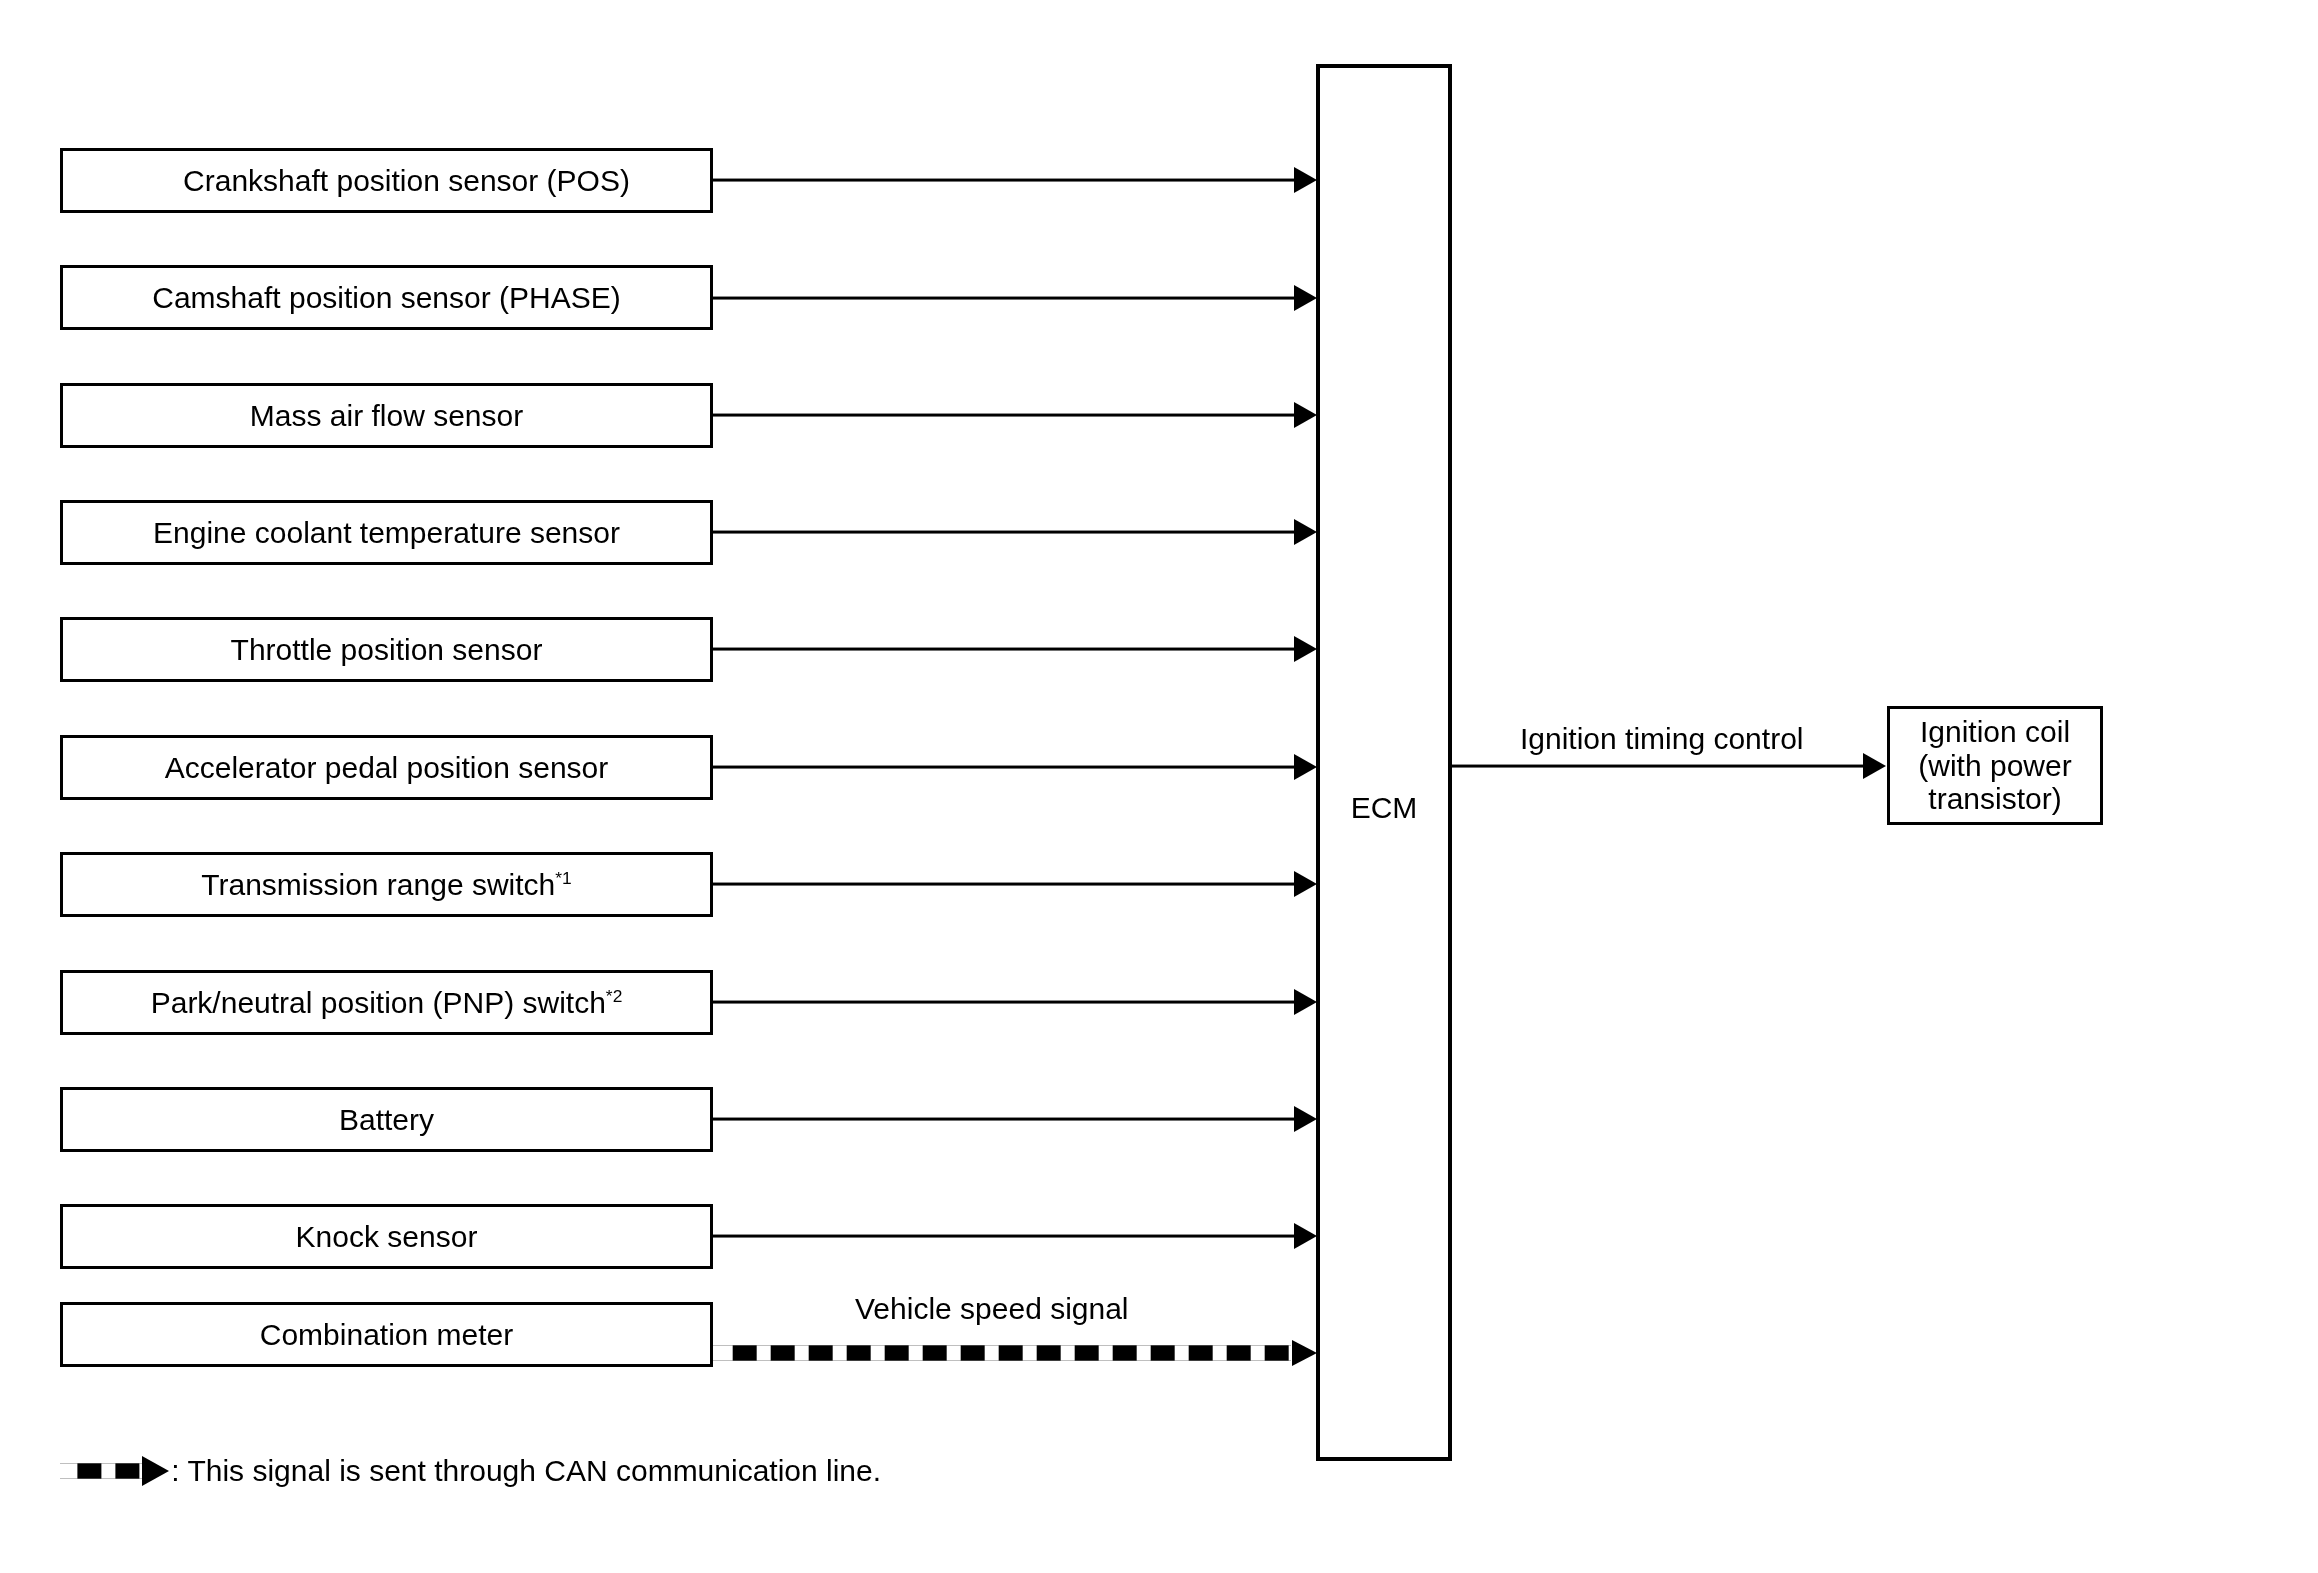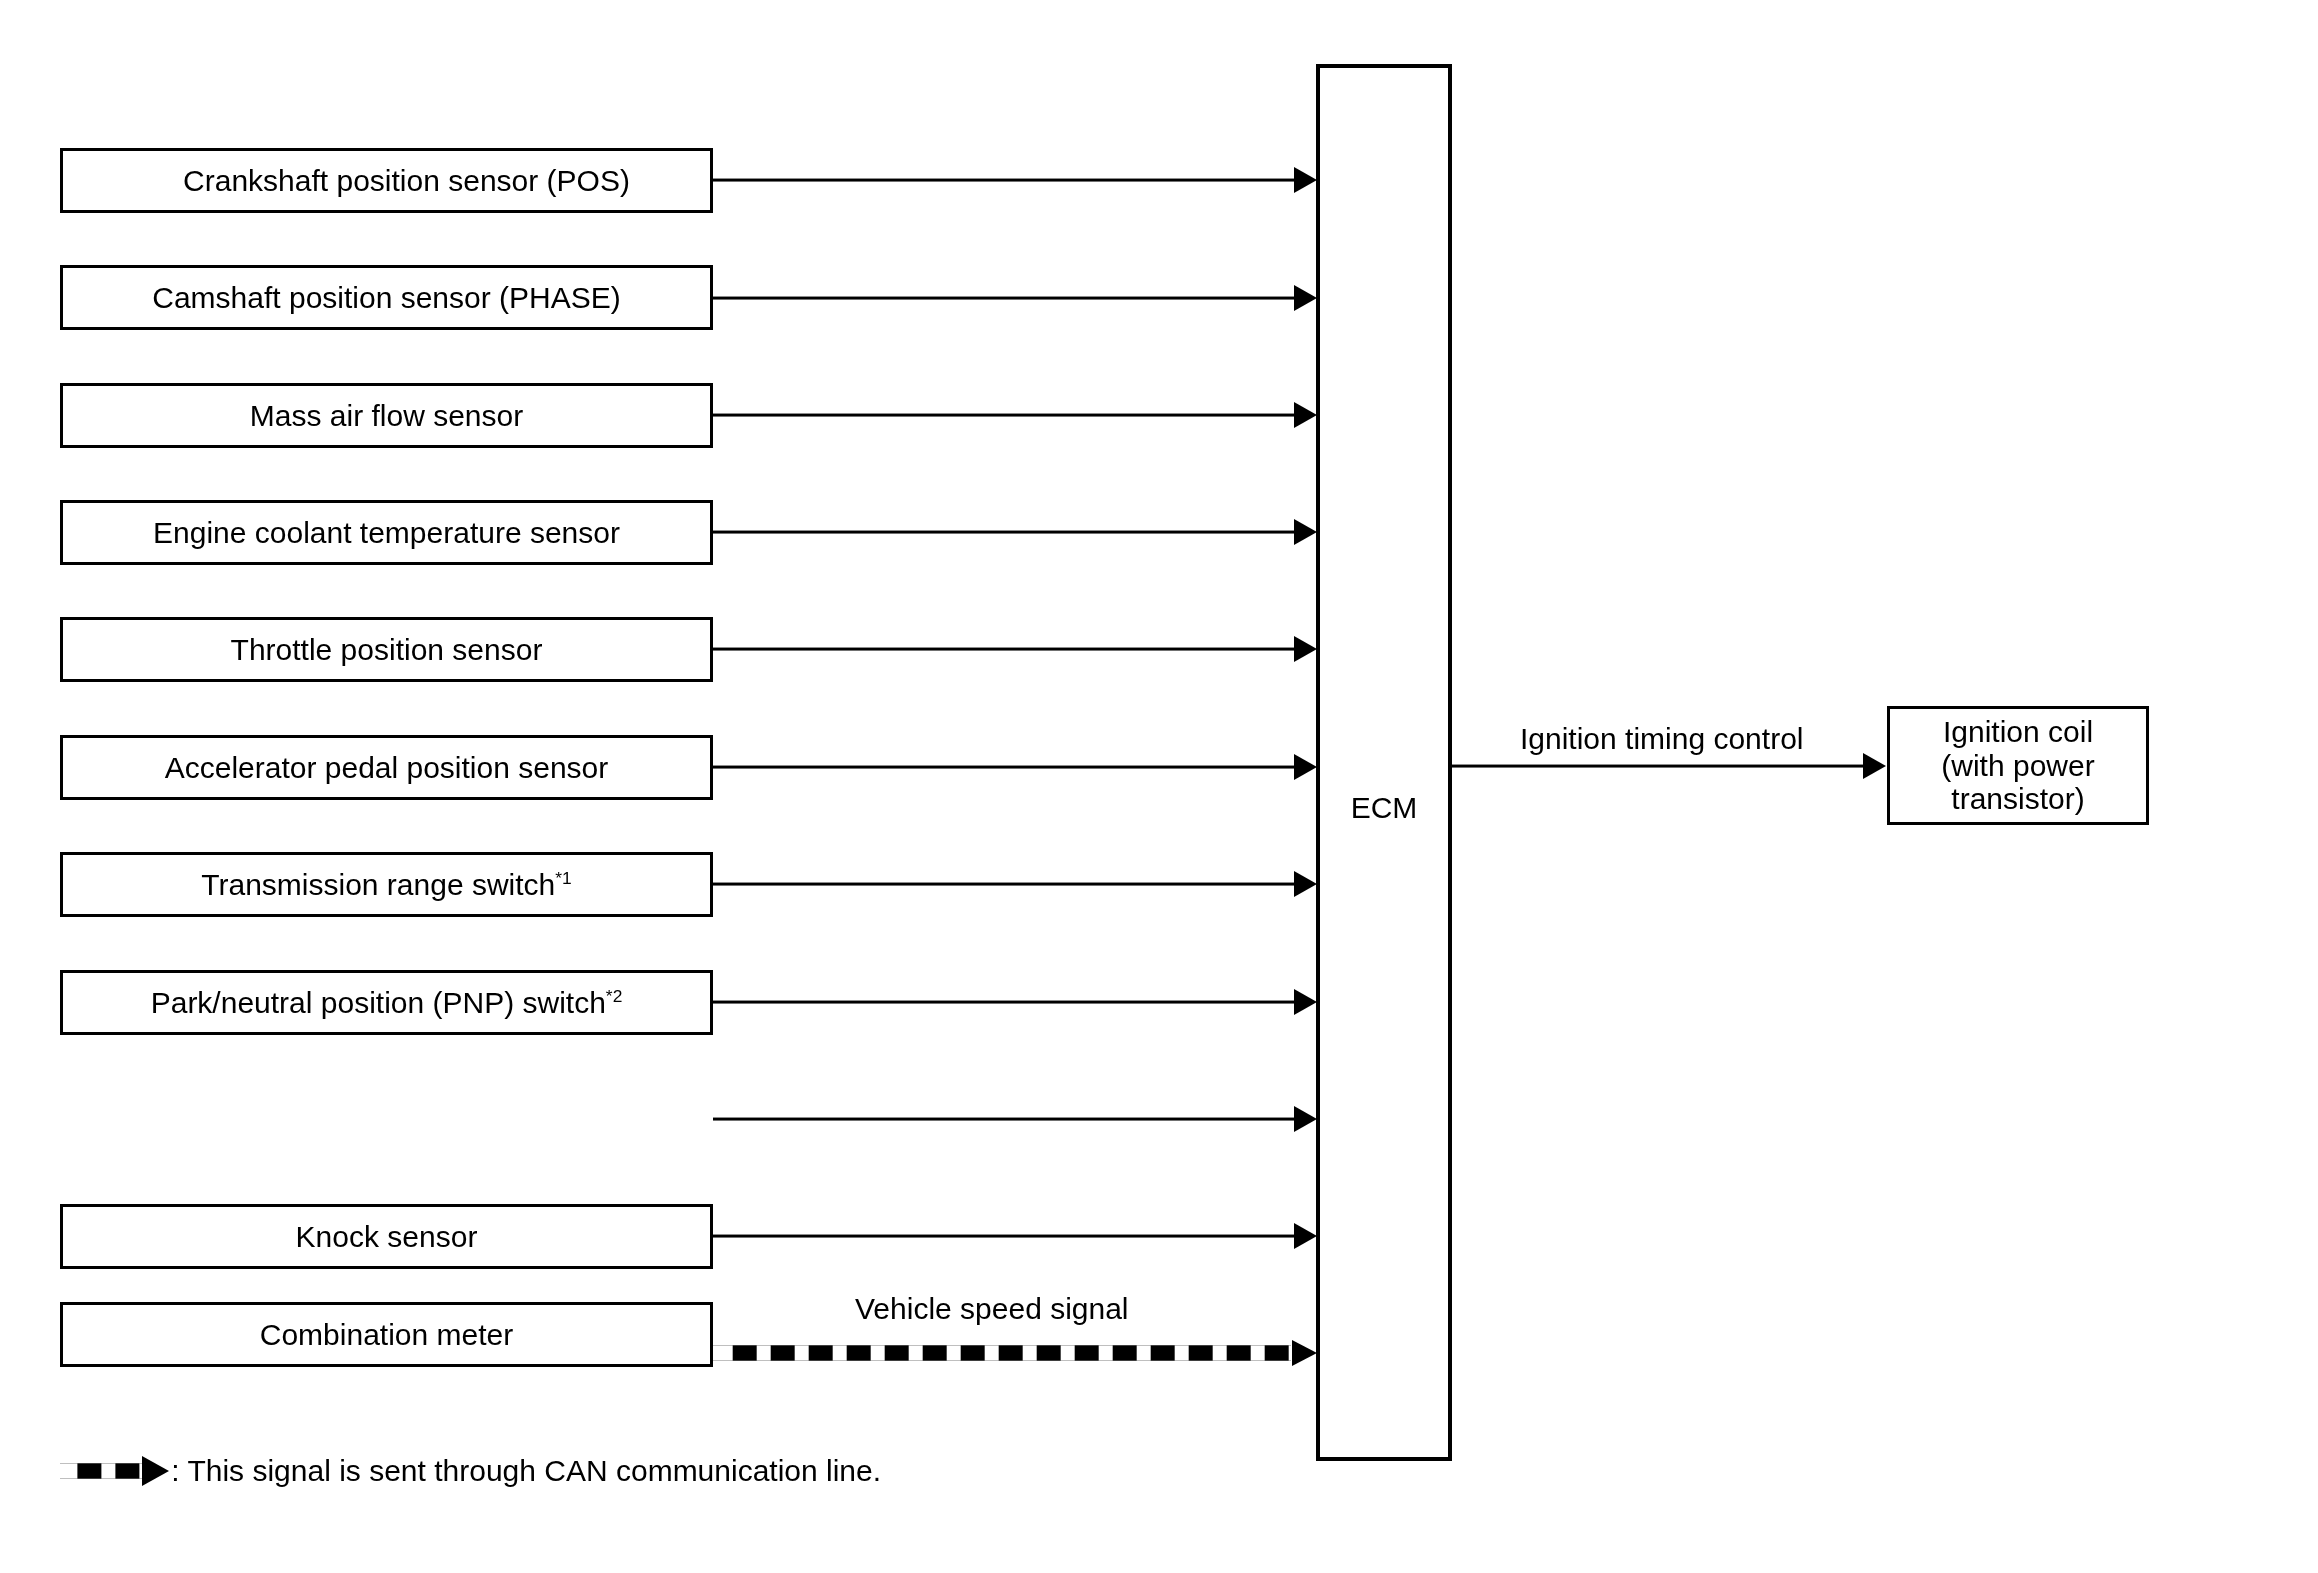--- a/index.html
+++ b/index.html
@@ -57,21 +57,21 @@
     position: absolute;
     top: 740px;
     left: 50%;
     transform: translate(-50%, -50%);
   }
 
   
   #ignition-coil-box {
     left: 1887px;
     top: 706px;
-    width: 262px;
+    width: 216px;
     height: 119px;
     font-size: 30px;
   }
   #ignition-coil-box .box-label {
     white-space: pre-line;
   }
 
   
   .signal-arrow {
     position: absolute;
@@ -219,20 +219,23 @@
   </div>
 
   <div class="node-box sensor-box" style="top:852px;">
     <span class="box-label"><span>Transmission range switch</span><sup>*1</sup></span>
   </div>
 
   <div class="node-box sensor-box" style="top:970px;">
     <span class="box-label"><span>Park/neutral position (PNP) switch</span><sup>*2</sup></span>
   </div>
 
+  <div class="node-box sensor-box" style="top:1087px;">
+    <span class="box-label">Battery</span>
+  </div>
 
   <div class="node-box sensor-box" style="top:1204px;">
     <span class="box-label">Knock sensor</span>
   </div>
 
   <div class="node-box sensor-box" style="top:1302px;">
     <span class="box-label">Combination meter</span>
   </div>
 
   <div class="signal-arrow" style="left:713px; top:167px; width:604px;">

